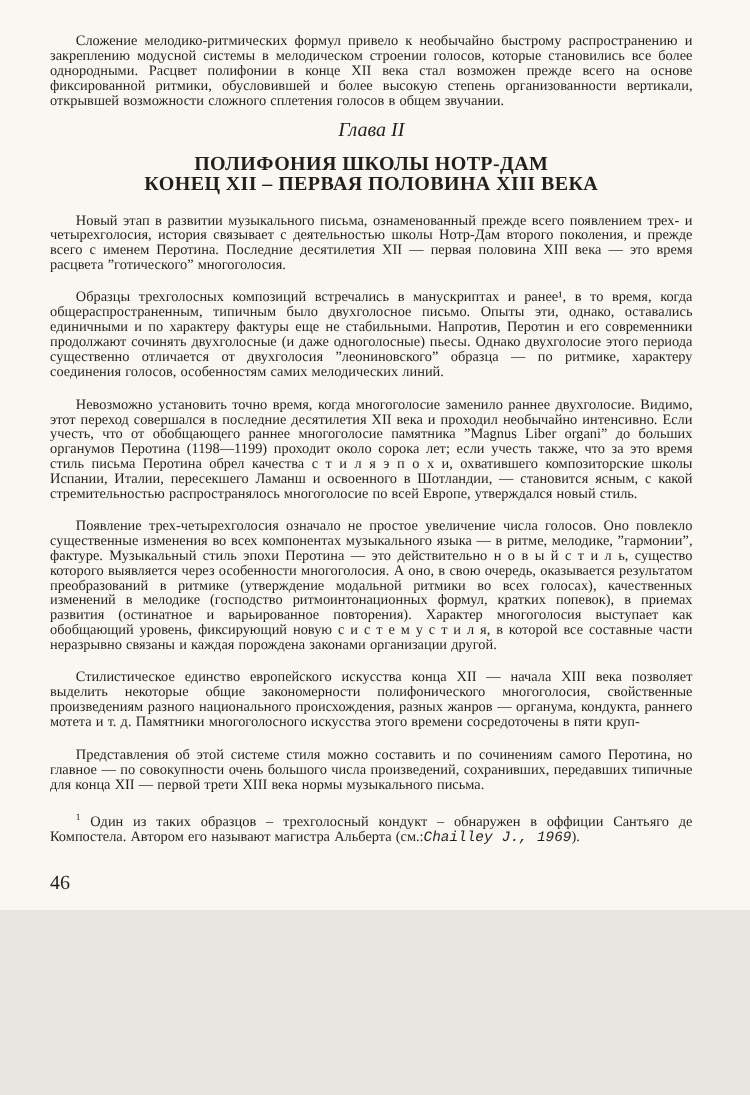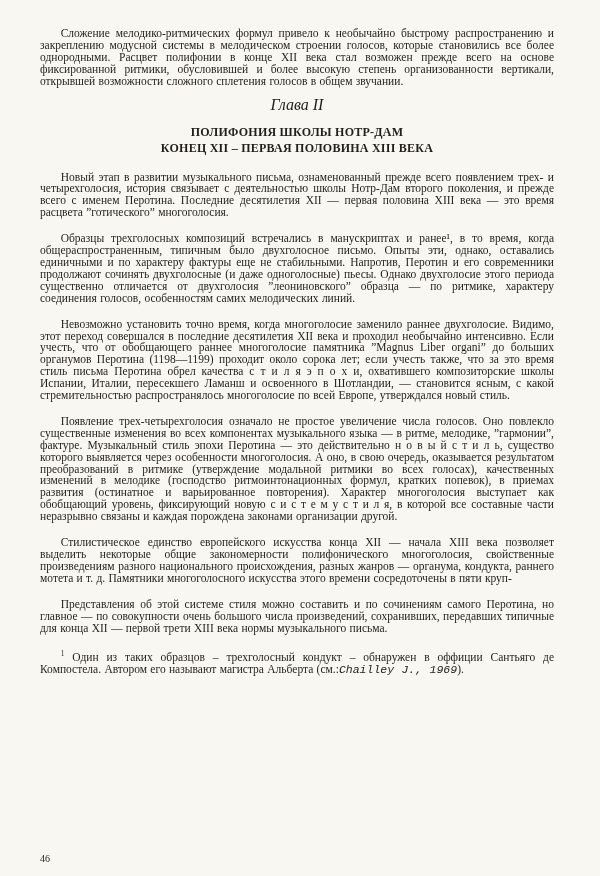--- a/index.html
+++ b/index.html
@@ -1,19 +1,19 @@
 <!DOCTYPE html>
 <html><head>
 <meta charset="utf-8">
 <style>
   html, body { margin: 0; padding: 0; background: #e8e6e0; }
   .page {
     position: relative;
     width: 600px;
-    height: 876px;
+    height: 728px;
     margin: 0 auto;
     background: #f9f7f1;
     color: #211f1c;
     font-family: "Liberation Serif", "DejaVu Serif", serif;
     box-sizing: border-box;
     padding: 28px 46px 0 40px;
     overflow: hidden;
   }
   .body-text p {
     margin: 0;
@@ -26,41 +26,41 @@
   .intro { margin-bottom: 14px; }
   .chapter-label {
     text-align: center;
     font-style: italic;
     font-size: 16px;
     margin: 8px 0 10px 0;
   }
   .heading {
     text-align: center;
     font-weight: bold;
-    font-size: 12px;
+    font-size: 16px;
     line-height: 16px;
     margin: 0 0 16px 0;
     letter-spacing: 0.02em;
   }
   .heading div { margin: 0; }
   .body-text p + p { margin-top: 14px; }
   .footnote {
     margin-top: 13px;
     font-size: 10.5px;
     line-height: 11.5px;
     text-align: justify;
     text-indent: 1.8em;
   }
   .footnote sup { font-size: 7.5px; }
   .footnote i { font-style: italic; font-family: Liberation Mono, monospace; }
   .page-number {
     position: absolute;
     left: 40px;
     bottom: 12px;
-    font-size: 10px;
+    font-size: 16px;
   }
 </style>
 </head>
 <body>
 
 <div class="page">
 
   <div class="body-text">
 
     <p class="intro">Сложение мелодико-ритмических формул привело к необычайно быстрому распространению и закреплению модусной системы в мелодическом строении голосов, которые становились все более однородными. Расцвет полифонии в конце XII века стал возможен прежде всего на основе фиксированной ритмики, обусловившей и более высокую степень организованности вертикали, открывшей возможности сложного сплетения голосов в общем звучании.</p>

